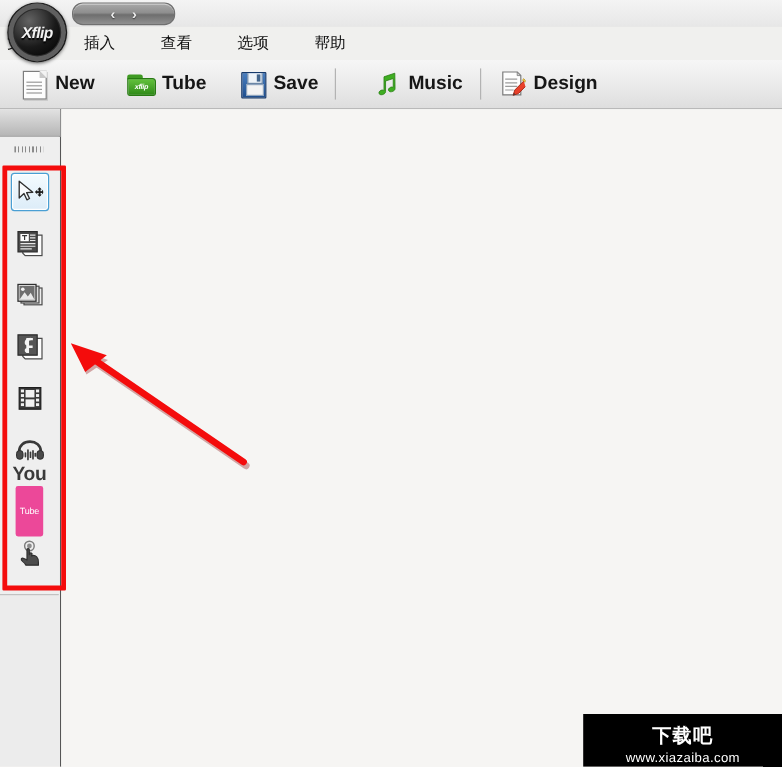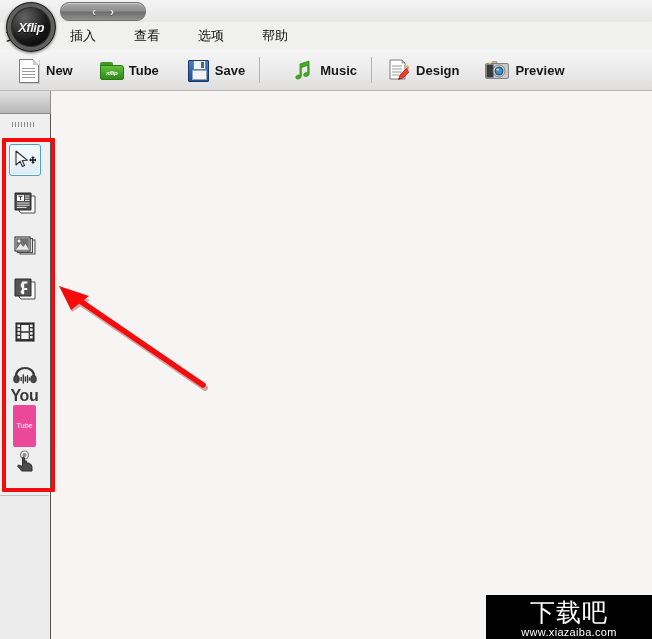--- a/index.html
+++ b/index.html
@@ -63,21 +63,21 @@
   .toolbar{
     position:absolute;left:0;top:50px;width:652px;height:40px;
     background:linear-gradient(#f6f6f6 0%,#ebebeb 50%,#dedede 100%);
     border-bottom:1px solid #b9b9b9;
     display:flex;align-items:center;
   }
   .tbtn{
     display:flex;align-items:center;gap:6px;height:34px;padding:0 7px;
     cursor:default;border:1px solid transparent;border-radius:3px;
   }
-  .tbtn .lbl{font-size:13px;font-weight:bold;color:#161616;white-space:nowrap;}
+  .tbtn .lbl{font-size:16px;font-weight:bold;color:#161616;white-space:nowrap;}
   .tsep{width:1px;height:26px;background:#b3b3b3;margin:0 6px;}
   .ico{width:24px;height:24px;position:relative;flex:0 0 auto;}
 
   
   .ic-doc{
     width:18px;height:22px;background:#fdfdfd;border:1px solid #7d7d7d;
     position:absolute;left:3px;top:1px;
     box-shadow:1px 1px 0 rgba(0,0,0,.12);
   }
   .ic-doc:after{
@@ -184,21 +184,21 @@
   }
 
   
   .watermark{
     position:absolute;right:0;bottom:0;width:166px;height:44px;
     background:#000;color:#fff;z-index:30;
     display:flex;flex-direction:column;align-items:center;justify-content:flex-end;
     padding-bottom:1px;box-sizing:border-box;
   }
   .watermark .wm-cn{
-    font-size:25px;font-weight:normal;line-height:26px;letter-spacing:1px;
+    font-size:16px;font-weight:bold;line-height:26px;letter-spacing:1px;
     font-family:"DejaVu Sans",sans-serif;
   }
   .watermark .wm-url{font-size:11px;line-height:12px;letter-spacing:.3px;}
 </style>
 </head>
 <body>
 
 <div id="app">
 
   <div class="titlestrip">
@@ -292,35 +292,20 @@
           <path d="M20.5 8.5 L13 16 L11.6 20.4 L16 19 L21.9 13" fill="#e8402a" stroke="#a32615" stroke-width=".8" stroke-linejoin="round"></path>
           <path d="M11.6 20.4 L13.6 19.7 L12.3 18.4 Z" fill="#3b3b3b"></path>
           <path d="M19.4 7.6 L21.4 9.6 L22.4 8.6 L20.4 6.6 Z" fill="#f2c43a" stroke="#a88712" stroke-width=".6"></path>
         </svg>
       </span>
       <span class="lbl">Design</span>
     </div>
 
     <div style="width:10px"></div>
 
-    <div class="tbtn">
-      <span class="ico">
-        <svg class="ic-cam" viewBox="0 0 24 18">
-          <rect x="7" y="0.5" width="5" height="2.2" rx=".6" fill="#b9b9b9" stroke="#7d7d7d" stroke-width=".6"></rect>
-          <rect x="0.5" y="2.5" width="23" height="15" rx="1.5" fill="#c9c9c9" stroke="#6d6d6d" stroke-width=".8"></rect>
-          <rect x="1.5" y="3.5" width="7" height="13" fill="#3a3a3a"></rect>
-          <rect x="3.6" y="1.4" width="2.2" height="1.6" fill="#e8c832"></rect>
-          <circle cx="14" cy="10" r="6" fill="#dcdcdc" stroke="#6f6f6f" stroke-width=".8"></circle>
-          <circle cx="14" cy="10" r="4.5" fill="#2d5e88"></circle>
-          <circle cx="14" cy="10" r="3" fill="#4d8fc4"></circle>
-          <ellipse cx="12.6" cy="8.4" rx="1.5" ry="1" fill="#cfe6f7" opacity=".85"></ellipse>
-        </svg>
-      </span>
-      <span class="lbl">Preview</span>
-    </div>
   </div>
 
   <div class="sidebar">
     <div class="sb-tabhead"></div>
 
     <div class="sb-panel">
       <div class="sb-grip"></div>
 
       <div class="sb-tools">
 

